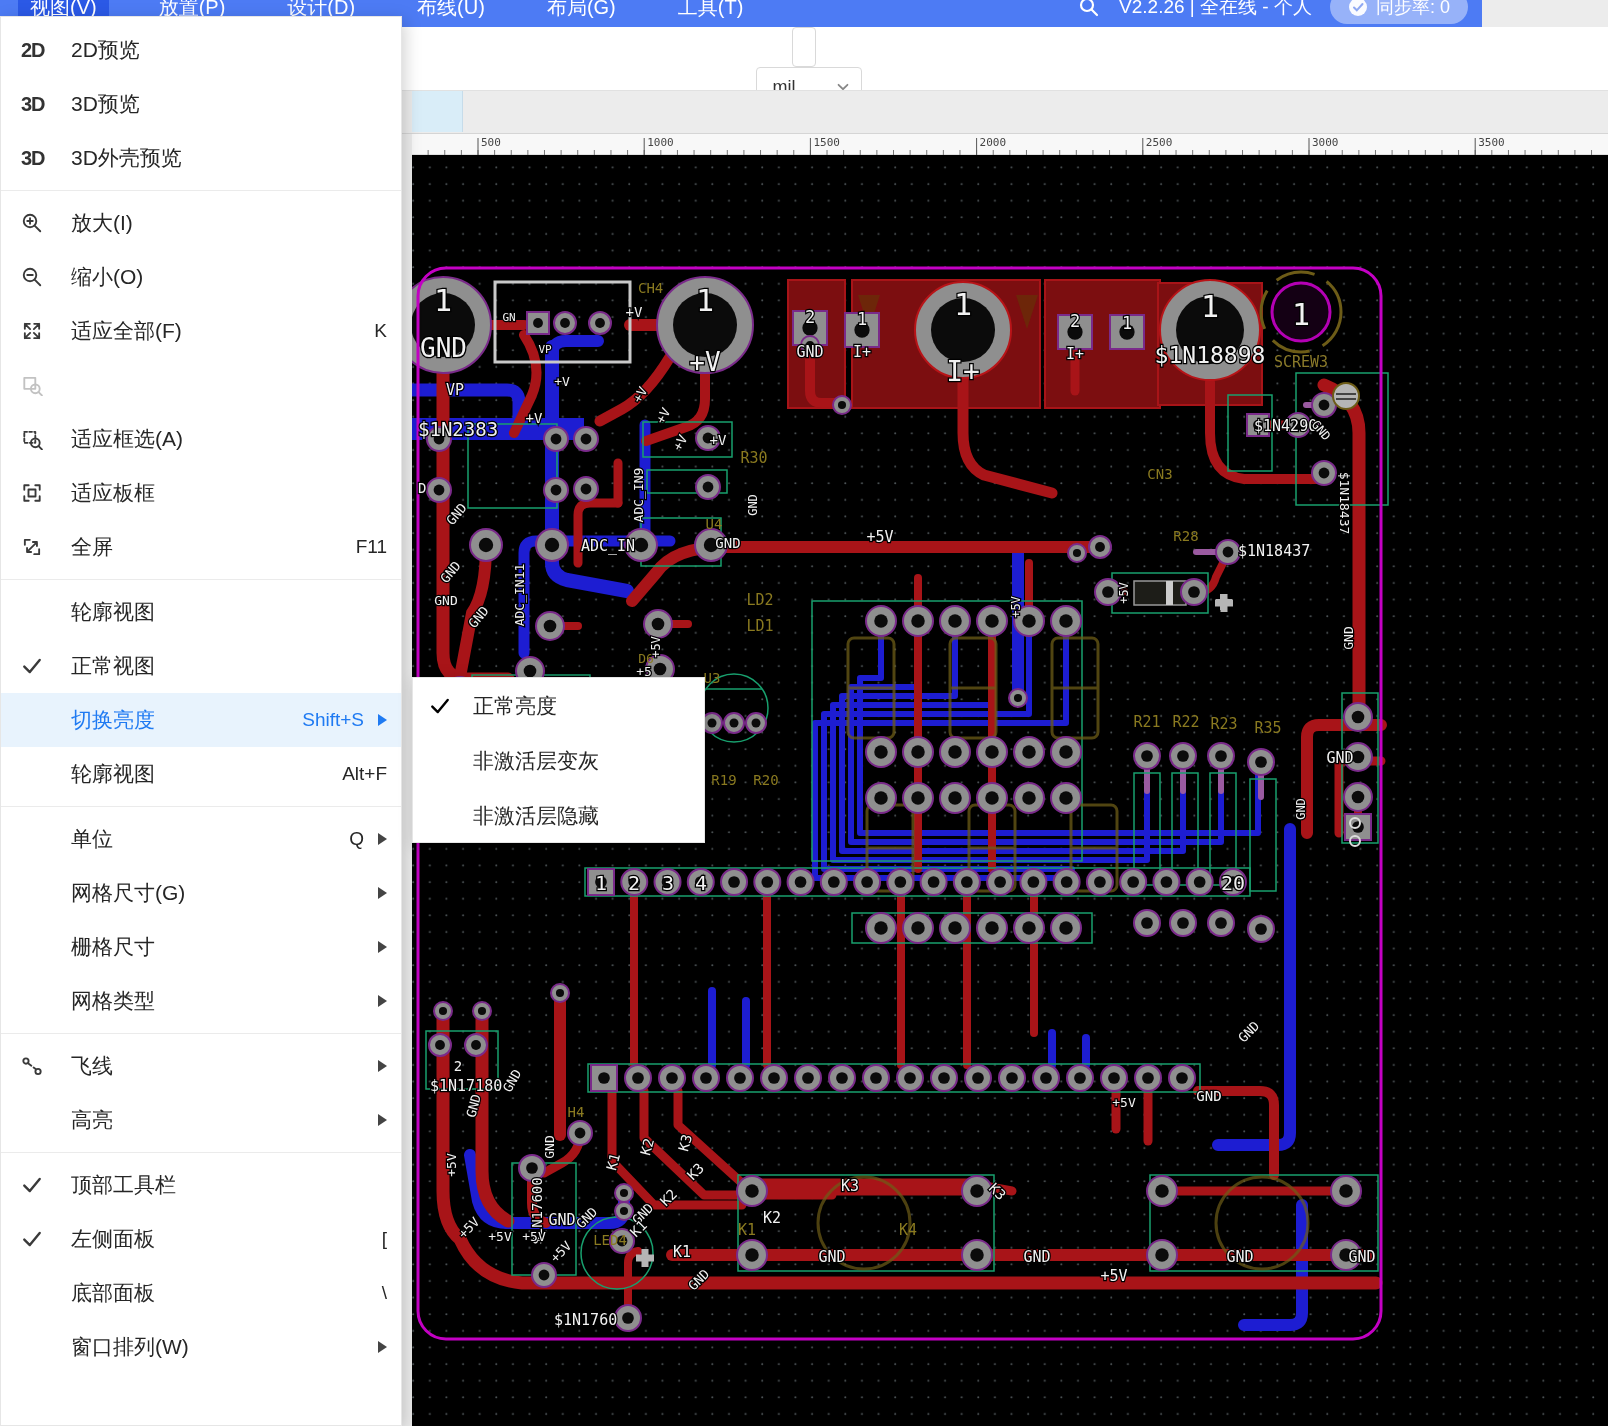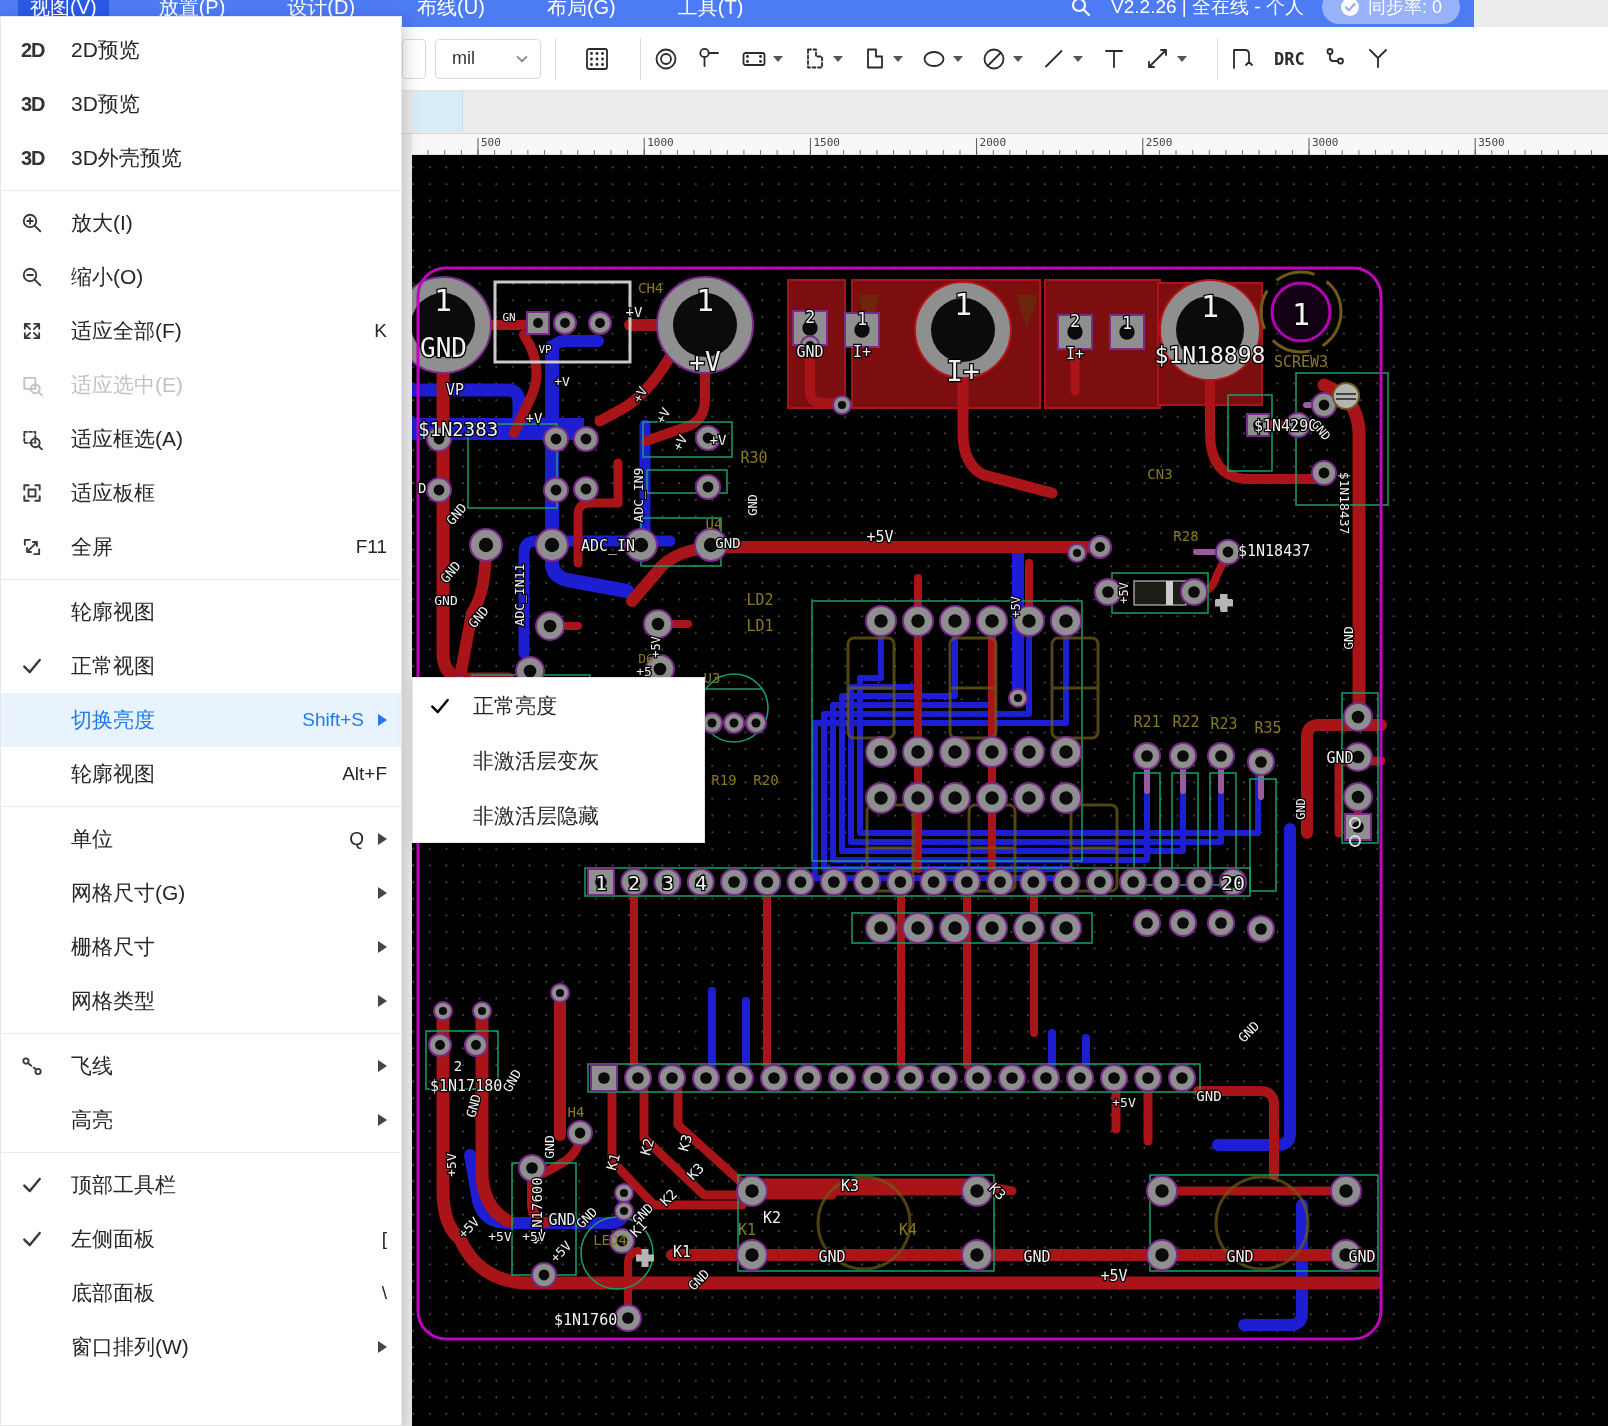--- a/index.html
+++ b/index.html
@@ -1,30 +1,30 @@
 <!DOCTYPE html>
 <html><head>
 <meta charset="utf-8">
 <style>
   html,body{margin:0;padding:0;background:#d8d8d8;}
   #app{position:relative;width:1608px;height:1426px;overflow:hidden;background:#ececec;
        font-family:"Liberation Sans",sans-serif;-webkit-font-smoothing:antialiased;}
   
-  #menubar{position:absolute;left:0;top:0;width:1474px;height:27px;background:#4d7bf4;overflow:hidden;z-index:5;}
+  #menubar{position:absolute;left:0;top:0;width:1474px;height:27px;background:#4d7bf4;overflow:hidden;z-index:5;padding-left:8px;}
   #menubar-items{position:absolute;left:18px;top:-13px;height:40px;display:flex;align-items:center;gap:38px;}
   .mb-item{color:#fff;font-size:20px;font-weight:500;white-space:nowrap;padding:3px 12px;border-radius:4px;cursor:default;}
   .mb-item.active{background:#2b59e6;}
   #menubar-right{position:absolute;right:14px;top:-13px;height:40px;display:flex;align-items:center;gap:18px;color:#fff;}
   #menubar-right svg{display:block;}
   #version-text{font-size:19px;font-weight:500;white-space:nowrap;}
   #sync-pill{display:flex;align-items:center;gap:8px;background:rgba(255,255,255,.42);border-radius:18px;
              height:34px;padding:0 18px;font-size:18px;color:#fff;white-space:nowrap;}
   
   #toolbar{position:absolute;left:0;top:27px;width:1608px;height:63px;background:#fff;border-bottom:1px solid #e1e1e1;
-           display:flex;align-items:center;overflow:hidden;z-index:2;}
+           display:flex;align-items:center;overflow:hidden;z-index:2;flex-direction:column;}
   #tb-spacer{width:402px;flex:none;}
   #input-fragment{width:22px;height:38px;border:1px solid #d9d9d9;border-radius:4px;background:#fff;flex:none;}
   #unit-select{margin-left:9px;width:106px;height:40px;border:1px solid #d9d9d9;border-radius:4px;display:flex;
                align-items:center;justify-content:space-between;padding:0 10px 0 16px;box-sizing:border-box;flex:none;}
   #unit-select span{font-size:18px;color:#333;}
   .tb-sep{width:1px;height:42px;background:#ddd;margin:0 12px;flex:none;}
   #tools{display:flex;align-items:center;margin-left:16px;gap:0;}
   .tool{display:flex;align-items:center;margin-right:18px;flex:none;color:#2b2b2b;}
   .tool svg{display:block;}
   .tool .drc{font-family:"DejaVu Sans Mono",monospace;font-size:17px;font-weight:bold;letter-spacing:0;}
@@ -939,21 +939,20 @@
         <span class="mi-sc">K</span>
       </div>
       <div class="mi disabled">
         <span class="mi-ic">
           <svg width="22" height="22" viewBox="0 0 20 20" fill="none" stroke="currentColor" stroke-width="1.7" stroke-linecap="round" stroke-linejoin="round">
             <rect x="3" y="3.5" width="10" height="10"></rect>
             <circle cx="13" cy="13.5" r="4"></circle>
             <line x1="16" y1="16.5" x2="19" y2="19.5"></line>
           </svg>
         </span>
-        <span class="mi-label">适应选中(E)</span>
       </div>
       <div class="mi">
         <span class="mi-ic">
           <svg width="22" height="22" viewBox="0 0 20 20" fill="none" stroke="currentColor" stroke-width="1.7" stroke-linecap="round" stroke-linejoin="round">
             <rect x="3" y="3.5" width="10" height="10" stroke-dasharray="2.5 2"></rect>
             <circle cx="13" cy="13.5" r="4"></circle>
             <line x1="16" y1="16.5" x2="19" y2="19.5"></line>
           </svg>
         </span>
         <span class="mi-label">适应框选(A)</span>

